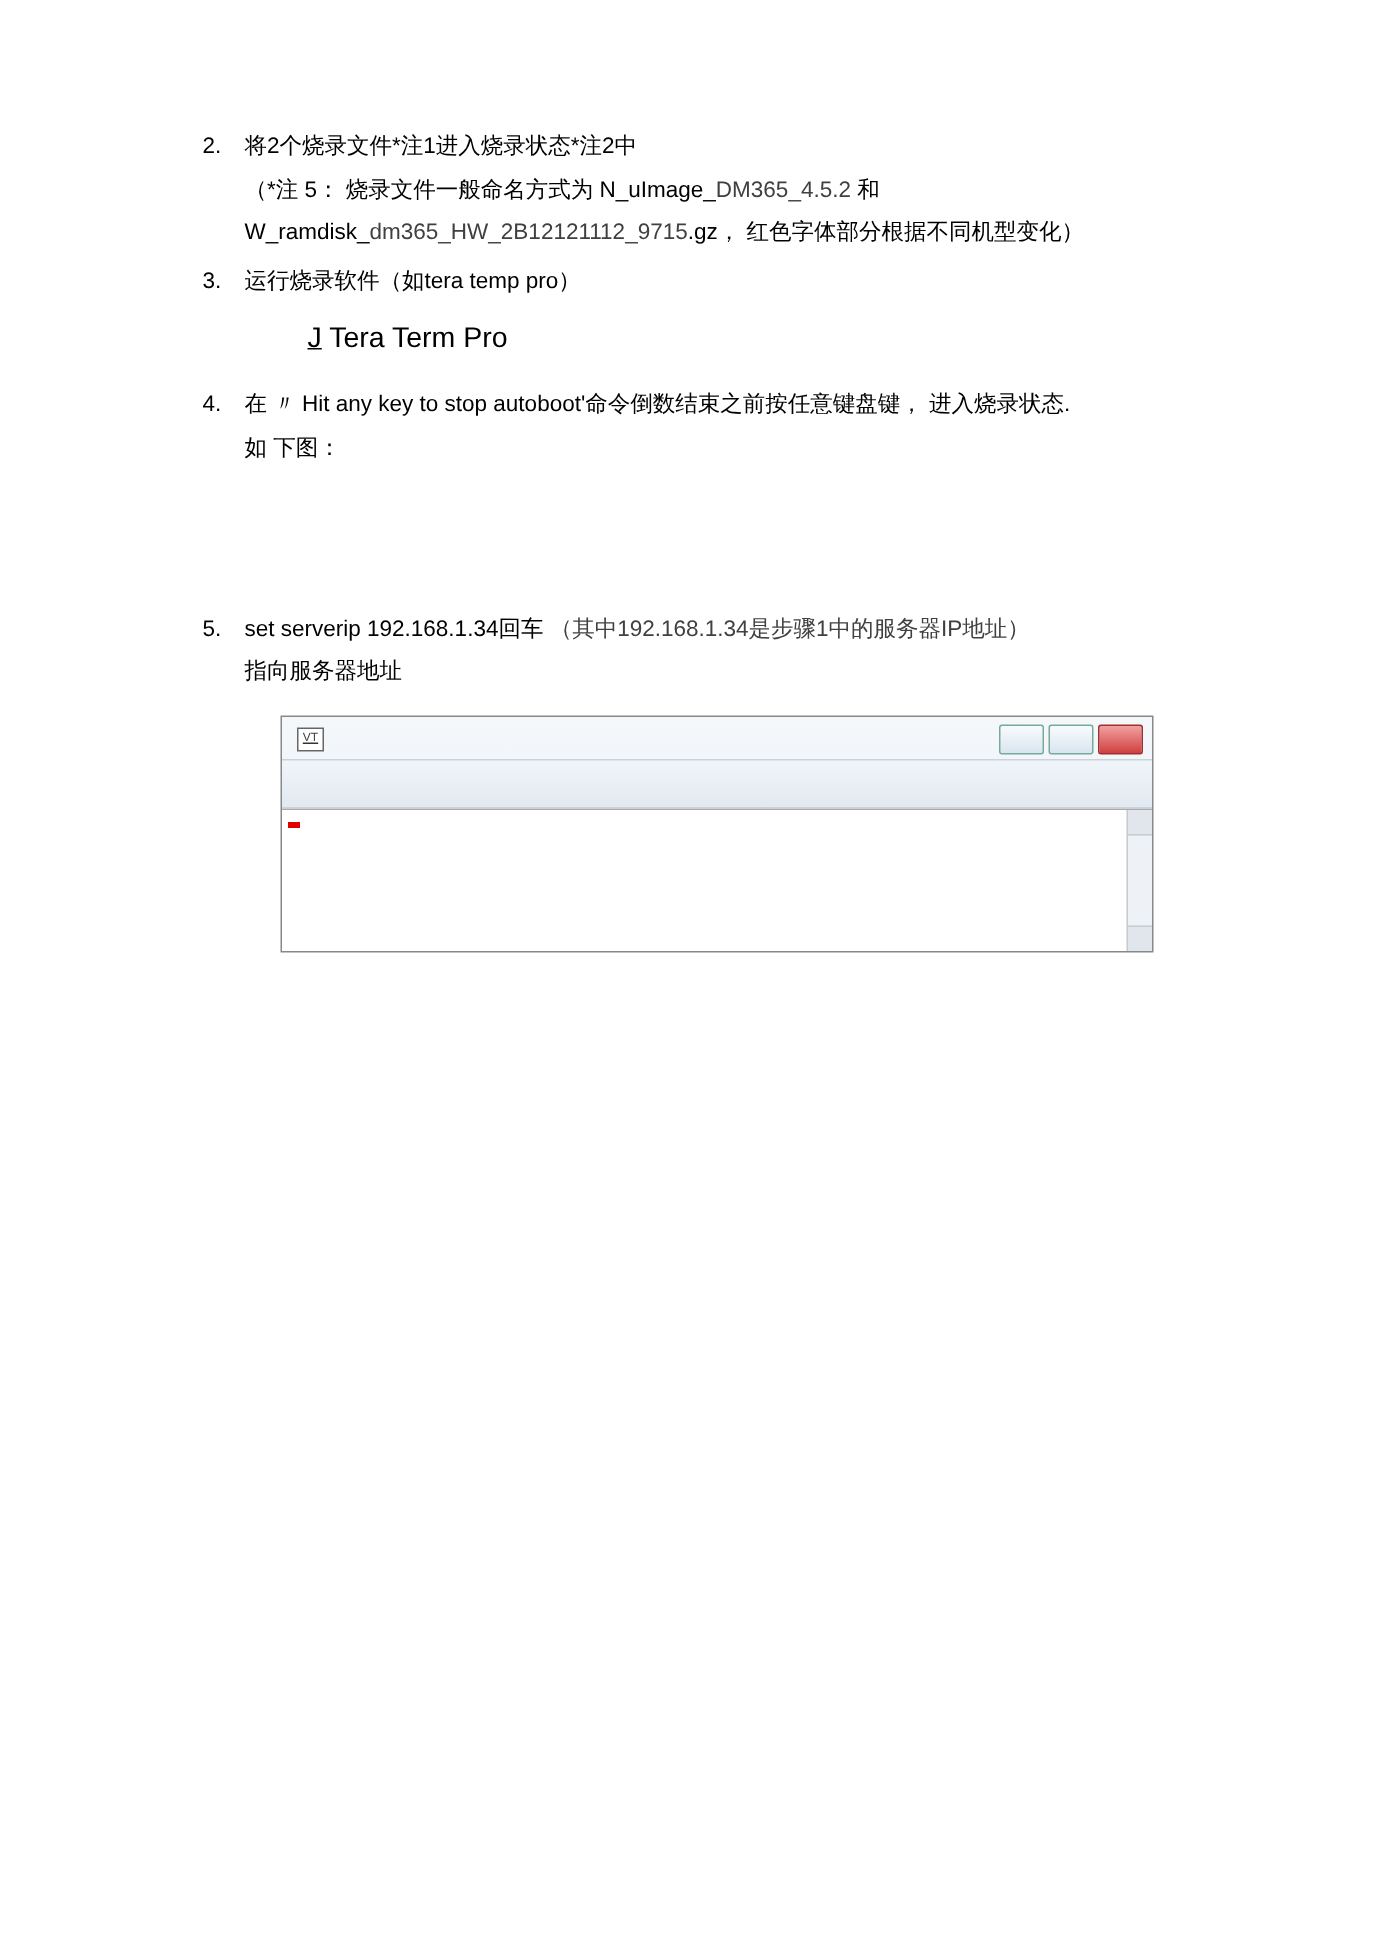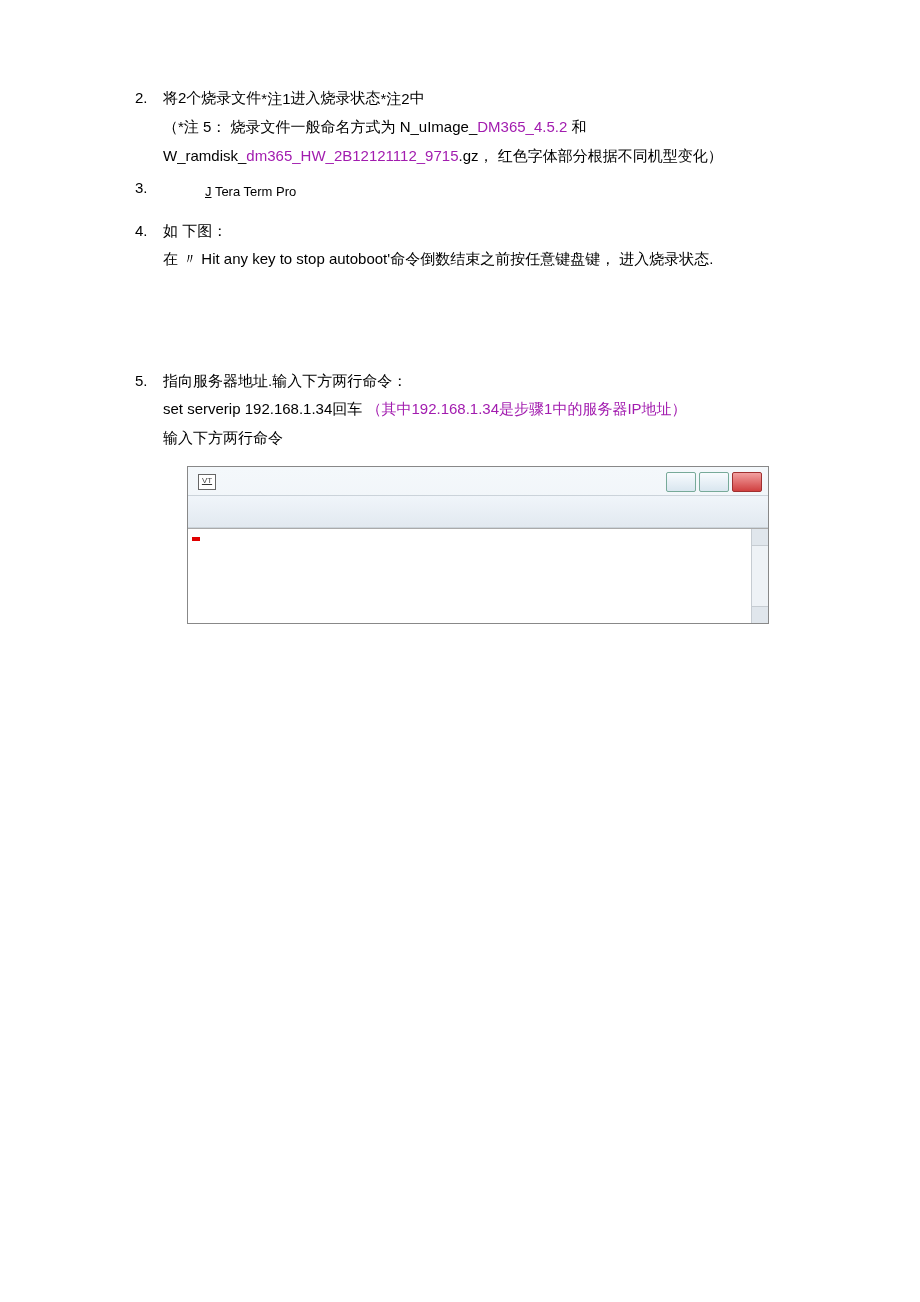--- a/index.html
+++ b/index.html
@@ -19,28 +19,28 @@
     display: flex;
     margin-top: 4px;
   }
   .num {
     width: 28px;
     flex-shrink: 0;
   }
   .body {
     flex: 1;
   }
-  .red { color: #a21caf; }
+  .red { color: #404040; }
   .note-small {
     font-size: 15px;
     vertical-align: middle;
   }
   .tera-link {
     font-family: Arial, sans-serif;
-    font-size: 13px;
+    font-size: 19px;
     color: #000;
     padding-left: 42px;
     margin-top: 6px;
     margin-bottom: 8px;
   }
   .tera-link .u { text-decoration: underline; }
   .terminal-block {
     margin-top: 14px;
     padding: 0 0 6px 0;
   }
@@ -184,31 +184,32 @@
       <span>将2个烧录文件</span><span class="note-small">*注1</span><span>进入烧录状态</span><span class="note-small">*注2</span><span>中</span>
       <div>
         <span>（*注 5： 烧录文件一般命名方式为 N_uImage_</span><span class="red">DM365_4.5.2</span><span> 和 W_ramdisk_</span><span class="red">dm365_HW_2B12121112_9715</span><span>.gz，  红色字体部分根据不同机型变化）</span>
       </div>
     </div>
   </div>
 
   <div class="item">
     <div class="num">3.</div>
     <div class="body">
+      <div>运行烧录软件（如tera temp pro）</div>
       <div class="tera-link">
         <span class="u">J</span><span> Tera Term Pro</span>
       </div>
     </div>
   </div>
 
   <div class="item">
     <div class="num">4.</div>
     <div class="body">
+      <div>在 〃 Hit any key to stop autoboot'命令倒数结束之前按任意键盘键， 进入烧录状态.</div>
       <div>如 下图：</div>
-      <div>在 〃 Hit any key to stop autoboot'命令倒数结束之前按任意键盘键， 进入烧录状态.</div>
     </div>
   </div>
 
   <div class="terminal-block">
     <div class="term-title">
       <span class="n"></span><br>
       <span class="ng"></span><span></span>
     </div>
     <div class="term-menu"></div>
     <div class="term-body">
@@ -259,26 +260,25 @@
           <div class="c2"></div>
           <div class="c3"></div>
         </div>
       <div class="last-line"></div>
     </div>
   </div>
 
   <div class="item" style="margin-top:18px">
     <div class="num">5.</div>
     <div class="body">
-      <div>指向服务器地址.输入下方两行命令：</div>
       <div>
         <span>set serverip 192.168.1.34回车</span>
         <span class="red">（其中192.168.1.34是步骤1中的服务器IP地址）</span>
       </div>
-      <div>输入下方两行命令</div>
+      <div>指向服务器地址</div>
 
       <div class="ss">
         <div class="ss-title">
           <div class="ss-title-left">
             <div class="ss-icon">VT</div>
             <div></div>
           </div>
           <div class="win-btns">
             <div class="win-btn"></div>
             <div class="win-btn"></div>

